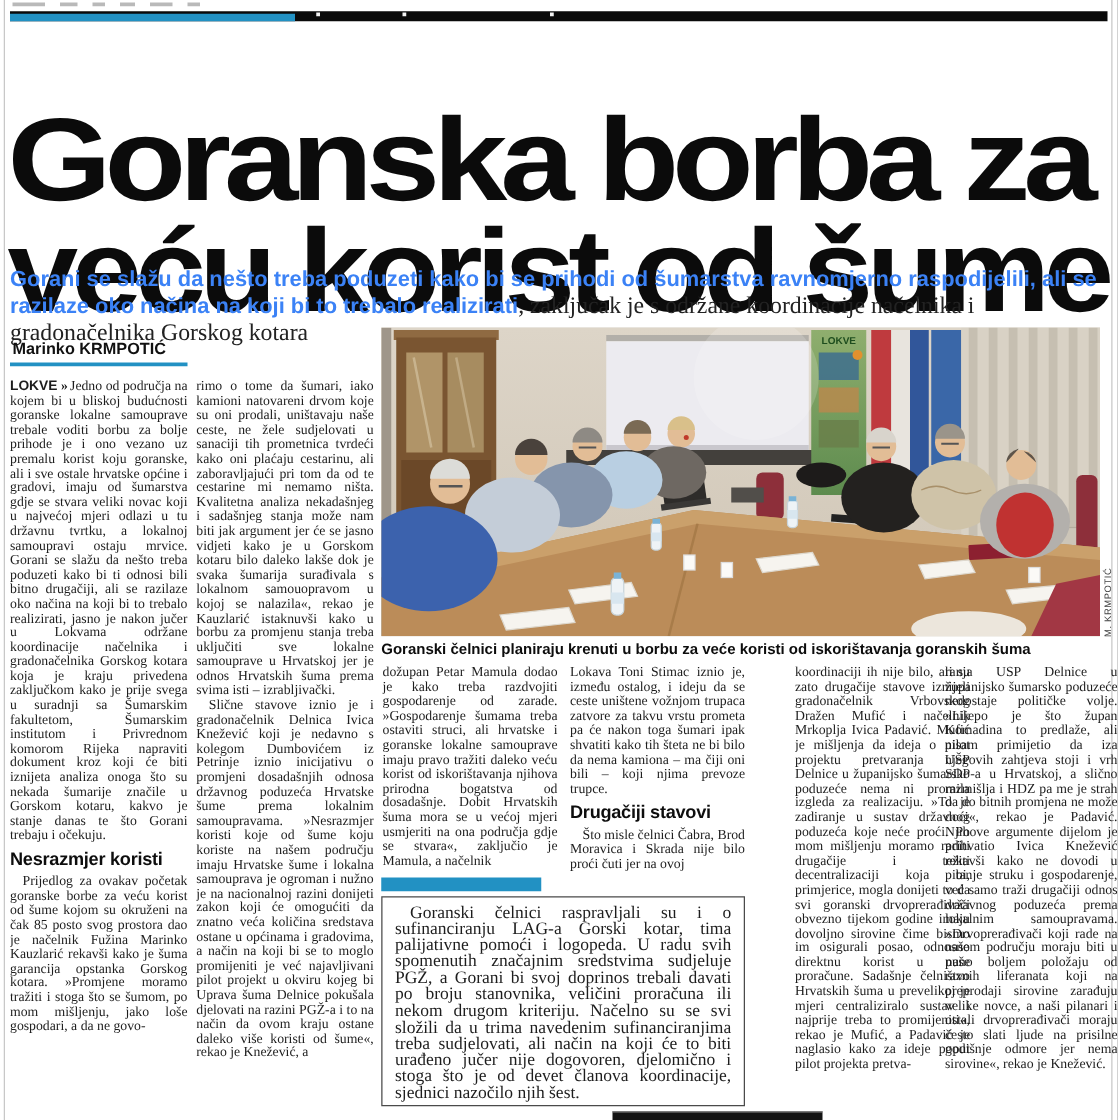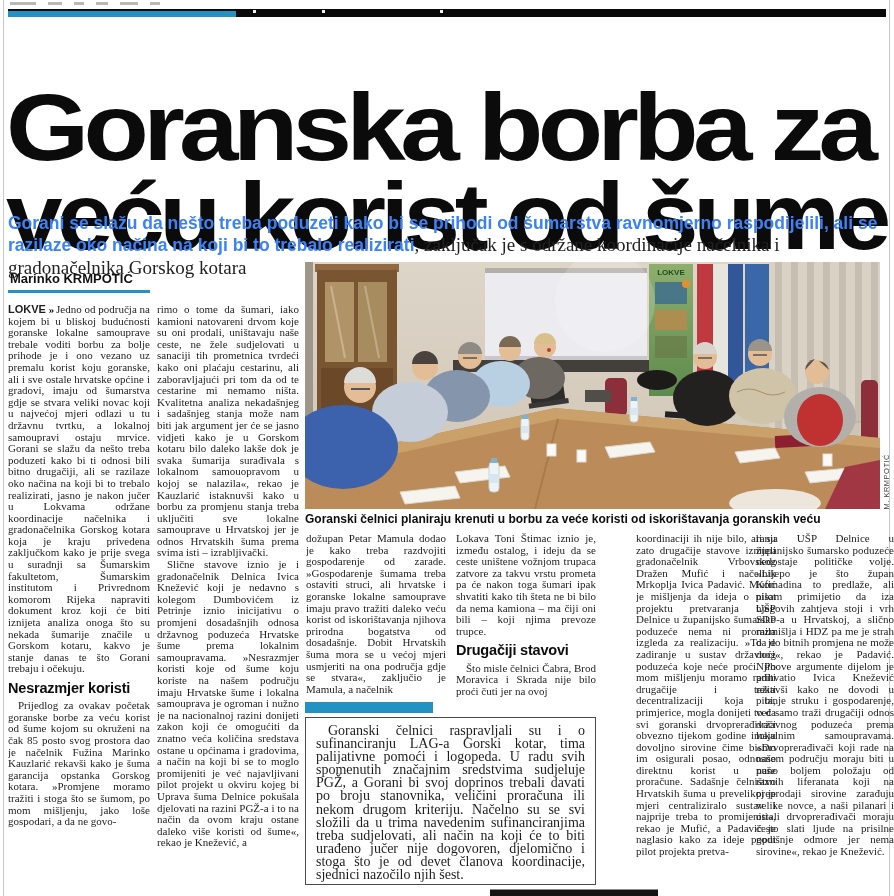--- a/index.html
+++ b/index.html
@@ -259,21 +259,21 @@
       </g>
 
       <ellipse cx="470" cy="241" rx="46" ry="14" fill="#ece6dc"></ellipse>
       <polygon points="540,205 575,198 575,247 520,247" fill="#a23744"></polygon>
       <circle cx="300" cy="40" r="50" fill="#ffffff" opacity=".18"></circle>
     </svg>
   </div>
   <div id="credit">
       <span>M. KRMPOTIĆ</span>
     </div>
-  <div id="caption">Goranski čelnici planiraju krenuti u borbu za veće koristi od iskorištavanja goranskih veću</div>
+  <div id="caption">Goranski čelnici planiraju krenuti u borbu za veće koristi od iskorištavanja goranskih šuma</div>
 
   <div id="col3" class="col">
     <p class="cont">dožupan Petar Mamula dodao je kako treba razdvojiti gospodarenje od zarade. »Gospodarenje šumama treba ostaviti struci, ali hrvatske i goranske lokalne samouprave imaju pravo tražiti daleko veću korist od iskorištavanja njihova prirodna bogatstva od dosadašnje. Dobit Hrvatskih šuma mora se u većoj mjeri usmjeriti na ona područja gdje se stvara«, zaključio je Mamula, a načelnik</p>
   </div>
 
   <div id="col4" class="col">
     <p class="cont">Lokava Toni Štimac iznio je, između ostalog, i ideju da se ceste uništene vožnjom trupaca zatvore za takvu vrstu prometa pa će nakon toga šumari ipak shvatiti kako tih šteta ne bi bilo da nema kamiona – ma čiji oni bili – koji njima prevoze trupce.</p>
     <h3 class="subhead">Drugačiji stavovi</h3>
     <p>Što misle čelnici Čabra, Brod Moravica i Skrada nije bilo proći čuti jer na ovoj</p>
   </div>

